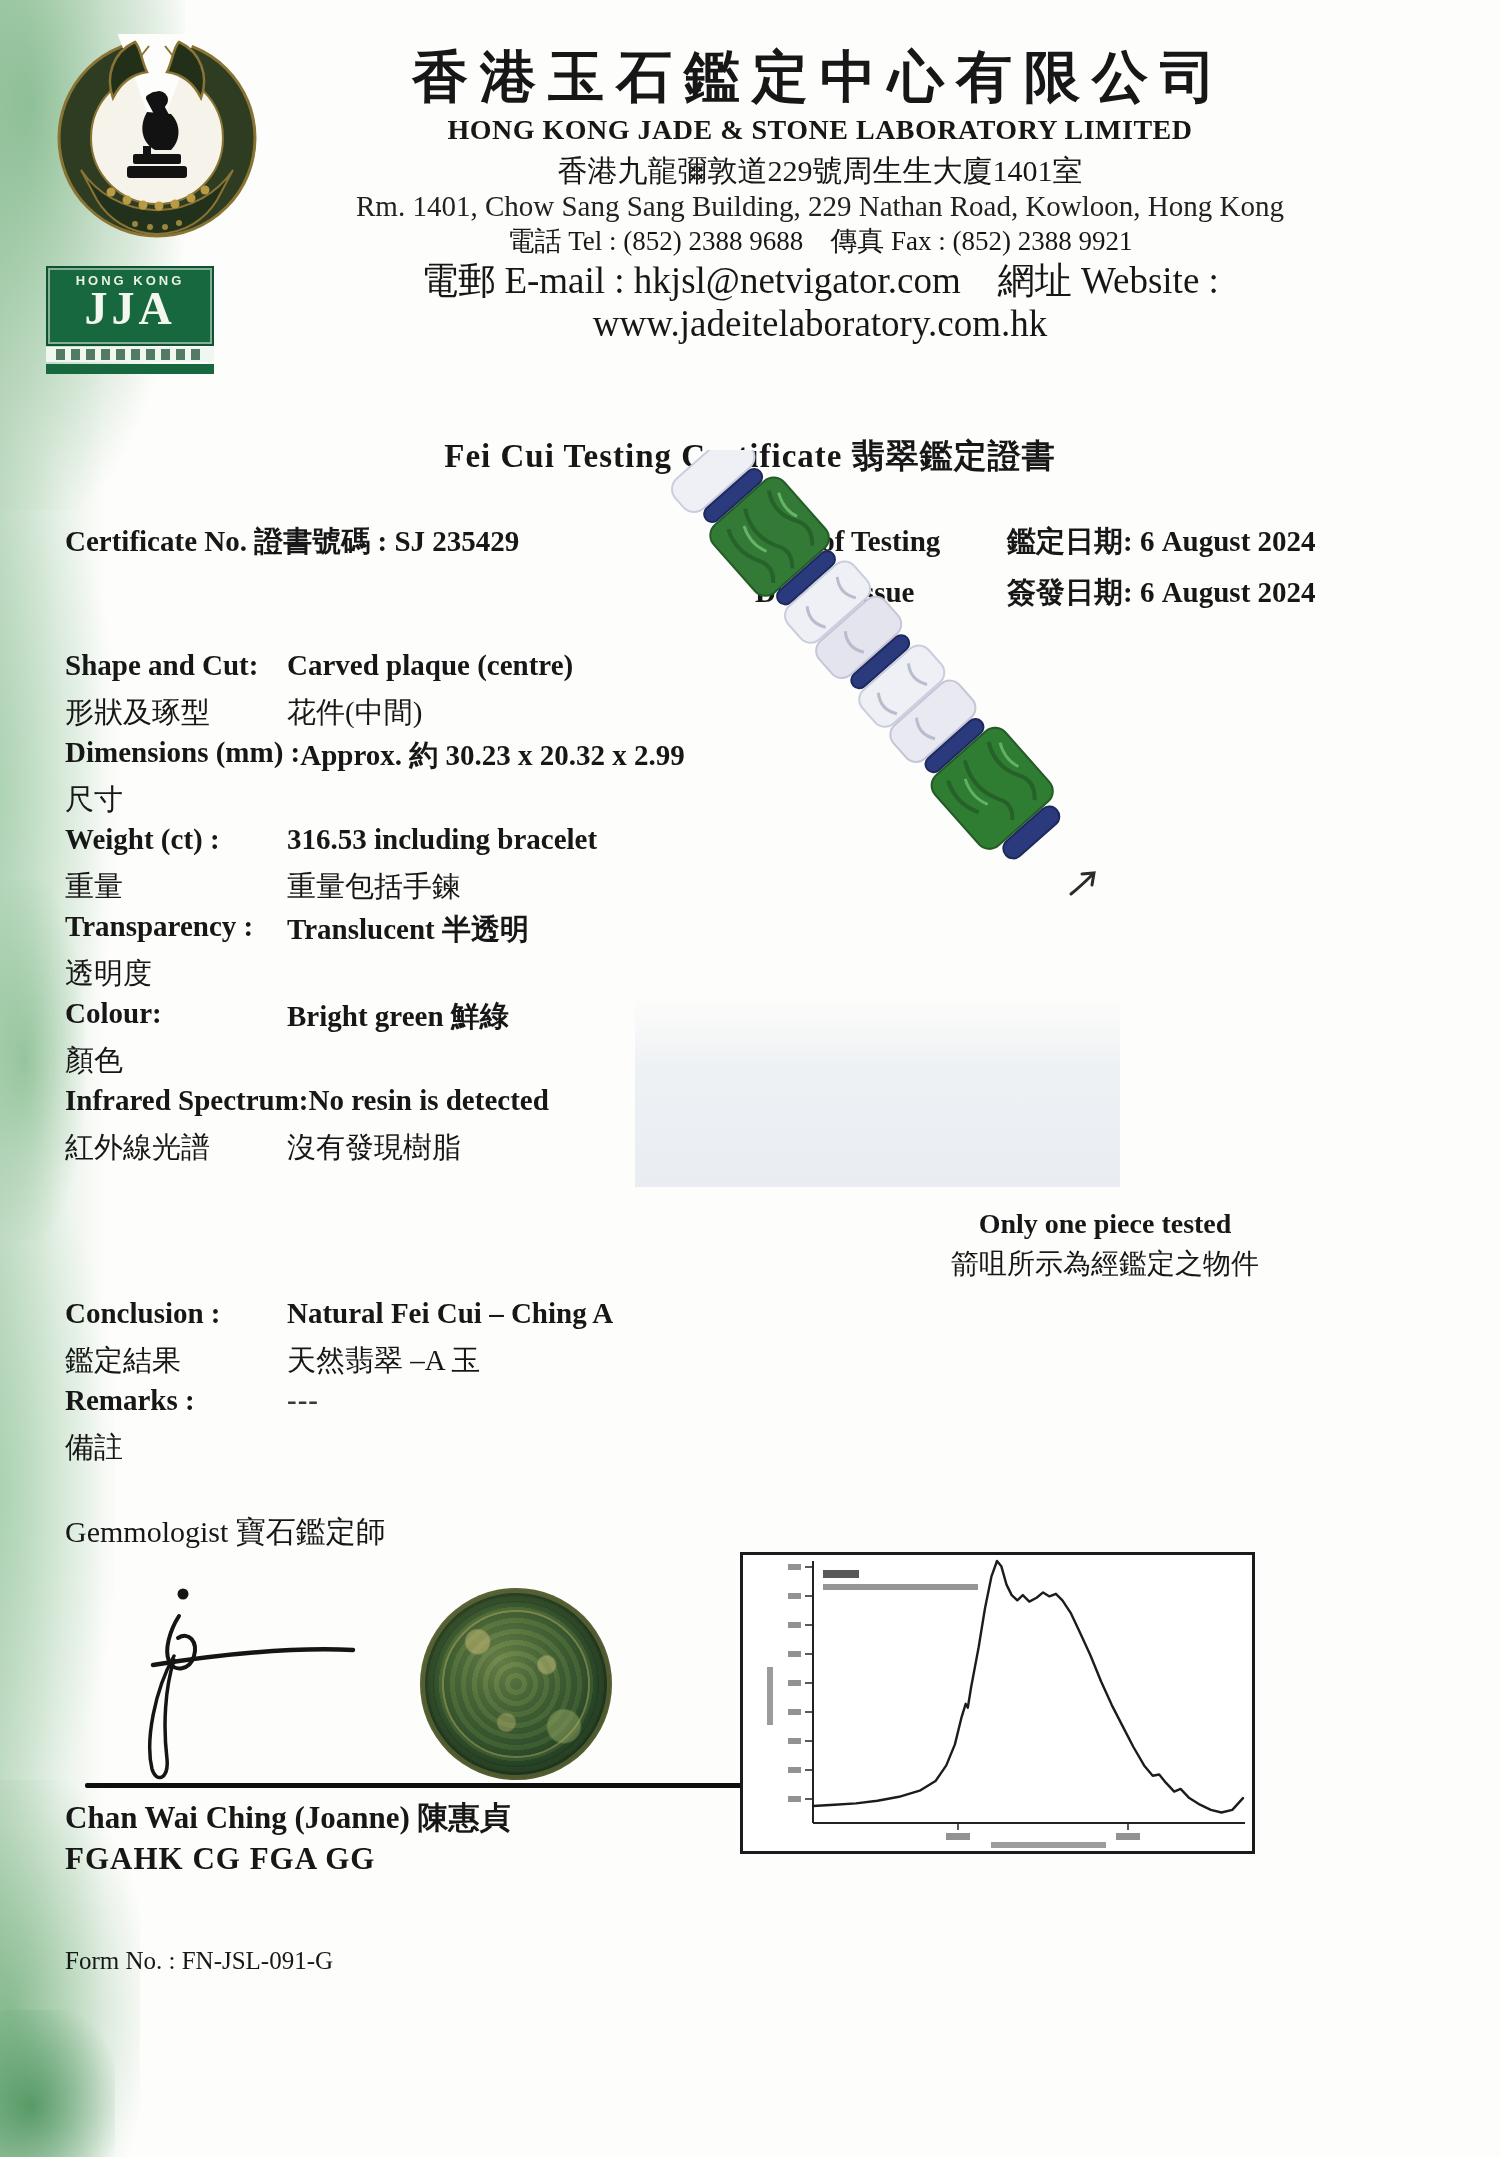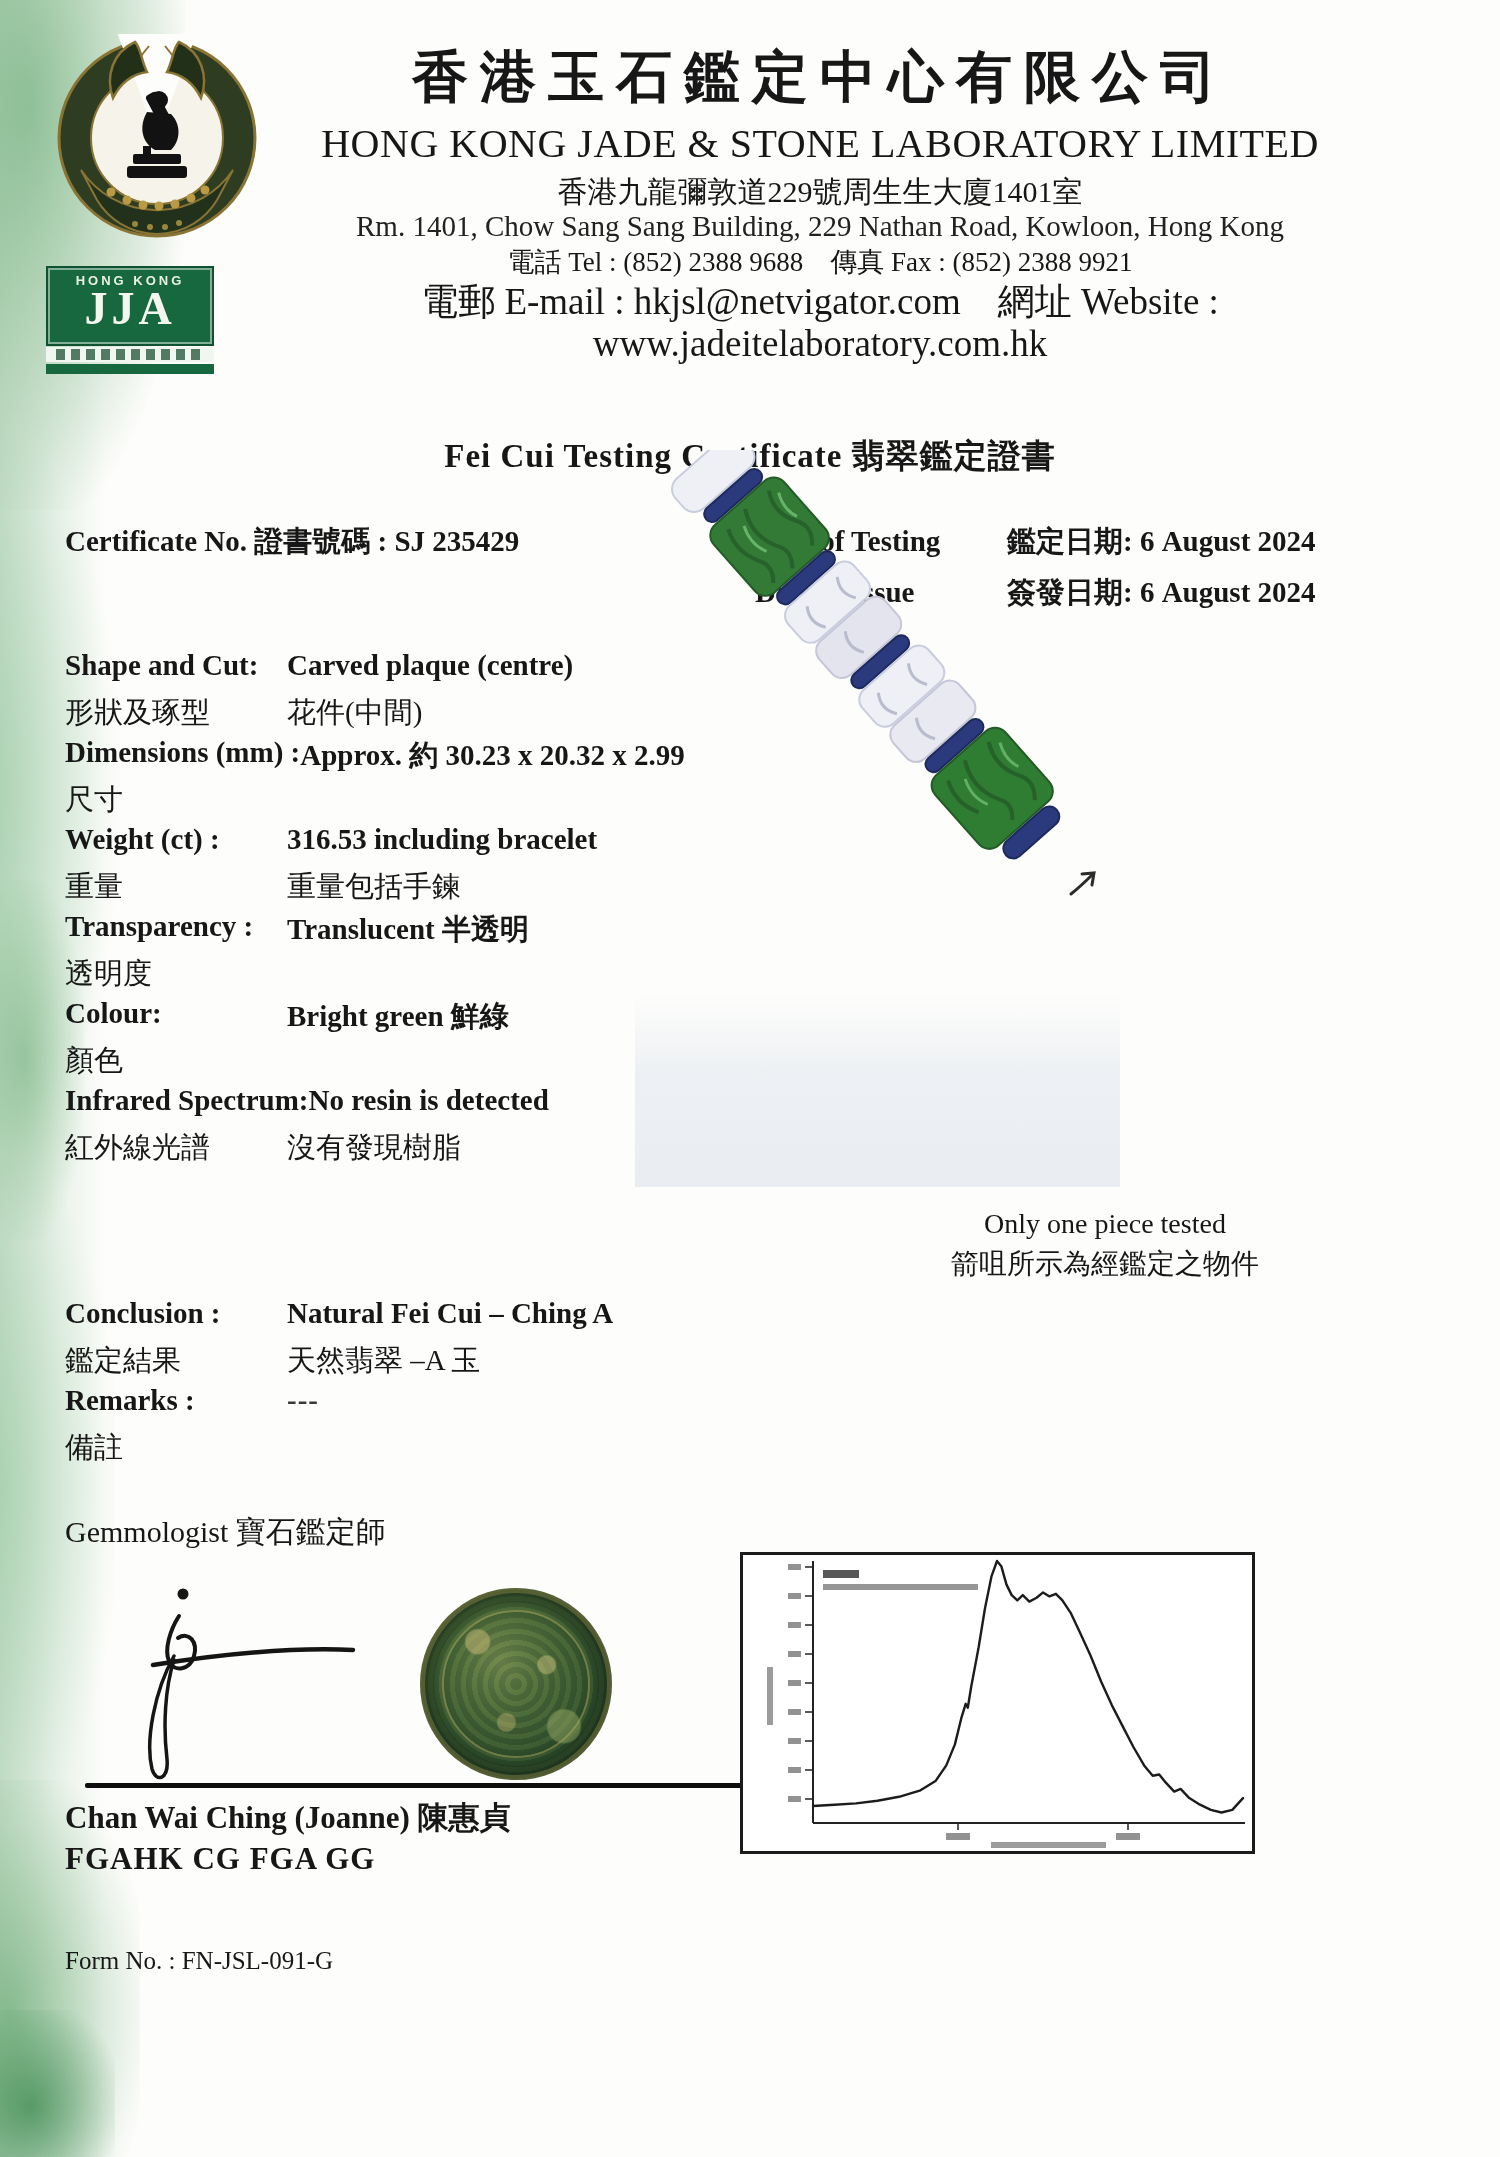--- a/index.html
+++ b/index.html
@@ -15,21 +15,21 @@
   .blob1{left:-45px;top:-70px;width:230px;height:580px;background:radial-gradient(ellipse at 32% 30%,rgba(118,178,128,.75),rgba(160,200,165,.35) 55%,rgba(255,255,255,0) 75%);}
   .blob2{left:-55px;top:430px;width:175px;height:720px;background:radial-gradient(ellipse at 28% 50%,rgba(150,200,160,.5),rgba(255,255,255,0) 72%);}
   .blob3{left:-15px;top:880px;width:100px;height:360px;background:radial-gradient(ellipse at 40% 50%,rgba(105,172,115,.55),rgba(255,255,255,0) 75%);}
   .blob4{left:-50px;top:1160px;width:165px;height:660px;background:radial-gradient(ellipse at 30% 50%,rgba(140,195,150,.45),rgba(255,255,255,0) 75%);}
   .blob5{left:-60px;top:1780px;width:200px;height:420px;background:radial-gradient(ellipse at 35% 55%,rgba(92,162,102,.6),rgba(255,255,255,0) 78%);}
   .blob6{left:-25px;top:2010px;width:140px;height:160px;background:radial-gradient(ellipse at 40% 60%,rgba(52,132,72,.7),rgba(255,255,255,0) 80%);}
 
   
   .header-text{position:absolute;left:240px;top:46px;width:1160px;text-align:center;}
   .title-zh{font-size:56px;font-weight:bold;letter-spacing:12px;line-height:1.12;}
-  .title-en{font-size:40px;font-weight:normal;letter-spacing:.5px;margin-top:14px;line-height:1.05;}
+  .title-en{font-size:28px;font-weight:bold;letter-spacing:.5px;margin-top:6px;line-height:1.05;}
   .addr-zh{font-size:30px;margin-top:10px;line-height:1.15;}
   .addr-en{font-size:29px;margin-top:1px;line-height:1.15;color:#222;}
   .tel-line{font-size:27px;margin-top:3px;line-height:1.15;}
   .email-line{font-size:37px;margin-top:3px;line-height:1.15;}
 
   
   .emblem{position:absolute;left:55px;top:34px;}
   .jja{position:absolute;left:46px;top:266px;width:168px;font-family:"Liberation Sans","DejaVu Sans",sans-serif;}
   .jja-box{background:#17683f;border:2px solid #0e5231;box-shadow:inset 0 0 0 2px rgba(240,245,238,.5);height:76px;text-align:center;}
   .jja-top{font-size:13px;font-weight:bold;letter-spacing:3px;color:#e9f1e2;padding-top:5px;}
@@ -55,21 +55,21 @@
   .drow.en{font-weight:bold;}
   .drow.zh{font-weight:400;}
   .drow .val{font-weight:bold;}
   .drow.zh .val{font-weight:400;}
   .val-dash{opacity:.85;letter-spacing:1px;}
 
   
   .photo{position:absolute;left:635px;top:450px;width:485px;height:737px;
     background:linear-gradient(180deg,rgba(255,255,255,0) 0%,rgba(255,255,255,0) 74%,#eef1f4 84%,#e9edf2 100%);}
   .photo-captions{position:absolute;left:780px;top:1208px;width:650px;text-align:center;}
-  .cap1{font-size:28px;font-weight:normal;}
+  .cap1{font-size:28px;font-weight:bold;}
   .cap2{font-size:28px;margin-top:5px;font-family:Liberation Mono, monospace;}
 
   
   .gem-heading{position:absolute;left:65px;top:1512px;font-size:30px;font-weight:normal;}
   .signature{position:absolute;left:95px;top:1568px;}
   .seal{position:absolute;left:420px;top:1588px;width:192px;height:192px;border-radius:50%;
     background:
       radial-gradient(circle at 30% 28%,rgba(205,190,120,.5) 0 6%,rgba(0,0,0,0) 7%),
       radial-gradient(circle at 66% 40%,rgba(210,200,130,.45) 0 5%,rgba(0,0,0,0) 6%),
       radial-gradient(circle at 45% 70%,rgba(200,185,115,.4) 0 5%,rgba(0,0,0,0) 6%),

